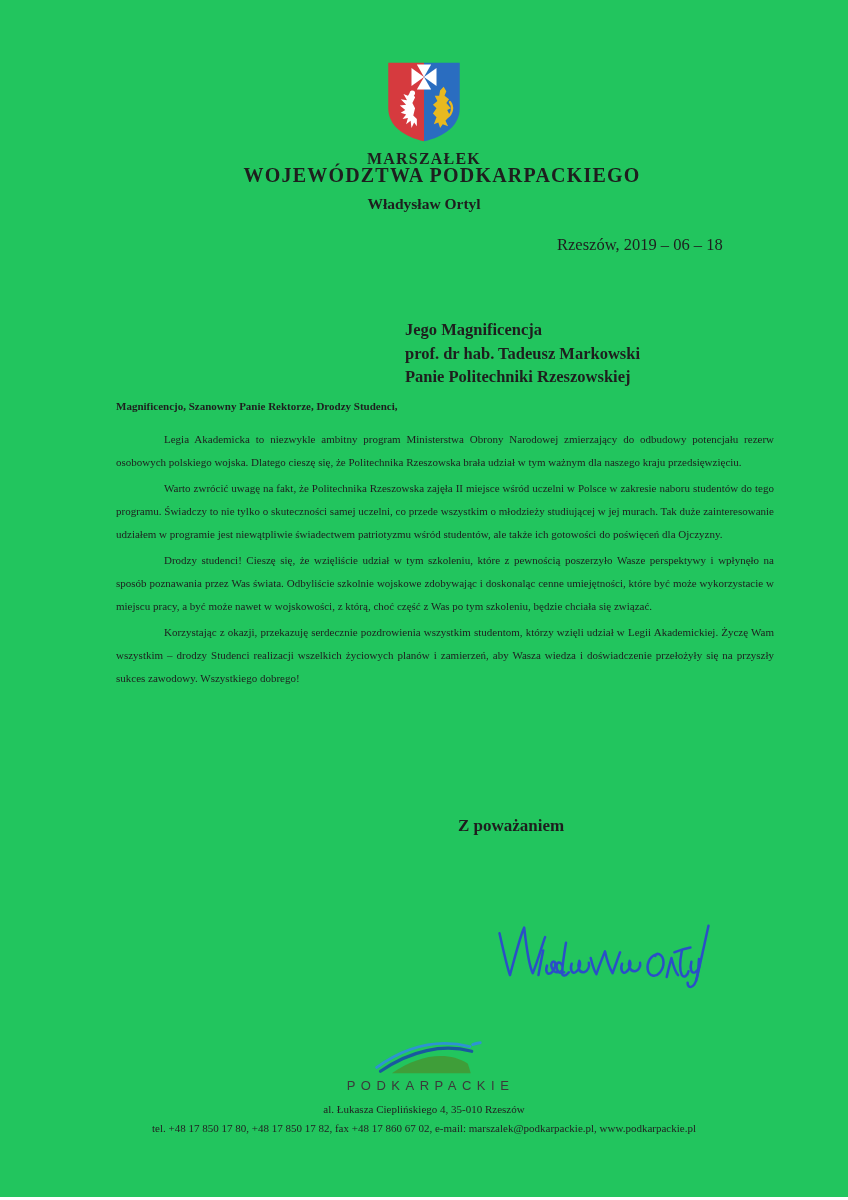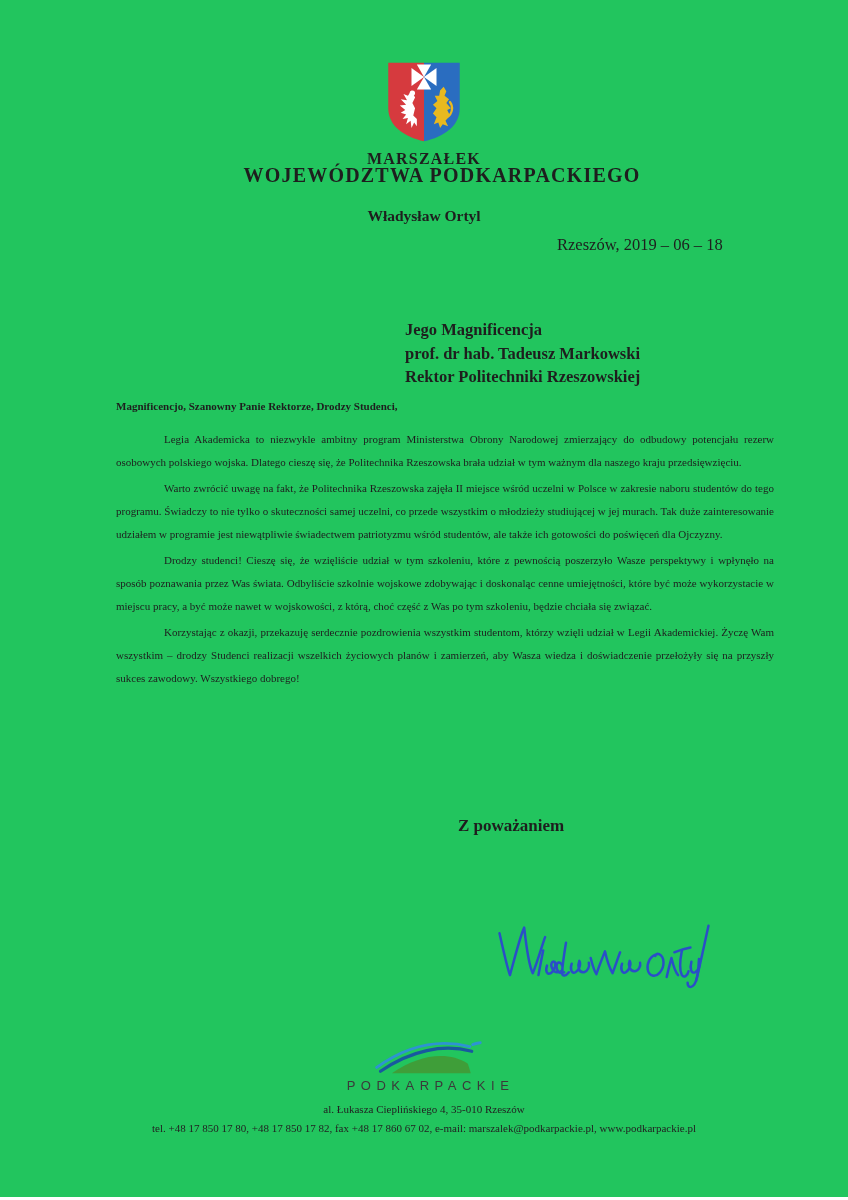--- a/index.html
+++ b/index.html
@@ -31,21 +31,21 @@
   .lh-title2 {
     font-weight: bold;
     font-size: 20px;
     letter-spacing: 1.2px;
     line-height: 17px;
     padding-left: 36px;
   }
   .lh-name {
     font-weight: bold;
     font-size: 15.5px;
-    margin-top: 23px;
+    margin-top: 11px;
   }
 
   
   .dateline {
     position: absolute;
     top: 235px; left: 557px;
     font-size: 16.5px;
   }
 
   
@@ -141,21 +141,21 @@
     <div class="lh-title">MARSZAŁEK</div>
     <div class="lh-title2">WOJEWÓDZTWA PODKARPACKIEGO</div>
     <div class="lh-name">Władysław Ortyl</div>
   </header>
 
   <div class="dateline">Rzeszów, 2019 – 06 – 18</div>
 
   <div class="addressee">
     <div>Jego Magnificencja</div>
     <div>prof. dr hab. Tadeusz Markowski</div>
-    <div>Rektor Politechniki Rzeszowskiej</div>
+    <div>Panie Politechniki Rzeszowskiej</div>
   </div>
 
   <main class="letter-body">
     <p class="salutation">Magnificencjo, Szanowny Panie Rektorze, Drodzy Studenci,</p>
     <p class="para">Legia Akademicka to niezwykle ambitny program Ministerstwa Obrony Narodowej zmierzający do odbudowy potencjału rezerw osobowych polskiego wojska. Dlatego cieszę się, że Politechnika Rzeszowska brała udział w tym ważnym dla naszego kraju przedsięwzięciu.</p>
     <p class="para">Warto zwrócić uwagę na fakt, że Politechnika Rzeszowska zajęła II miejsce wśród uczelni w Polsce w zakresie naboru studentów do tego programu. Świadczy to nie tylko o skuteczności samej uczelni, co przede wszystkim o młodzieży studiującej w jej murach. Tak duże zainteresowanie udziałem w programie jest niewątpliwie świadectwem patriotyzmu wśród studentów, ale także ich gotowości do poświęceń dla Ojczyzny.</p>
     <p class="para">Drodzy studenci! Cieszę się, że wzięliście udział w tym szkoleniu, które z pewnością poszerzyło Wasze perspektywy i wpłynęło na sposób poznawania przez Was świata. Odbyliście szkolnie wojskowe zdobywając i doskonaląc cenne umiejętności, które być może wykorzystacie w miejscu pracy, a być może nawet w wojskowości, z którą, choć część z Was po tym szkoleniu, będzie chciała się związać.</p>
     <p class="para">Korzystając z okazji, przekazuję serdecznie pozdrowienia wszystkim studentom, którzy wzięli udział w Legii Akademickiej. Życzę Wam wszystkim – drodzy Studenci realizacji wszelkich życiowych planów i zamierzeń, aby Wasza wiedza i doświadczenie przełożyły się na przyszły sukces zawodowy. Wszystkiego dobrego!</p>
   </main>
 

